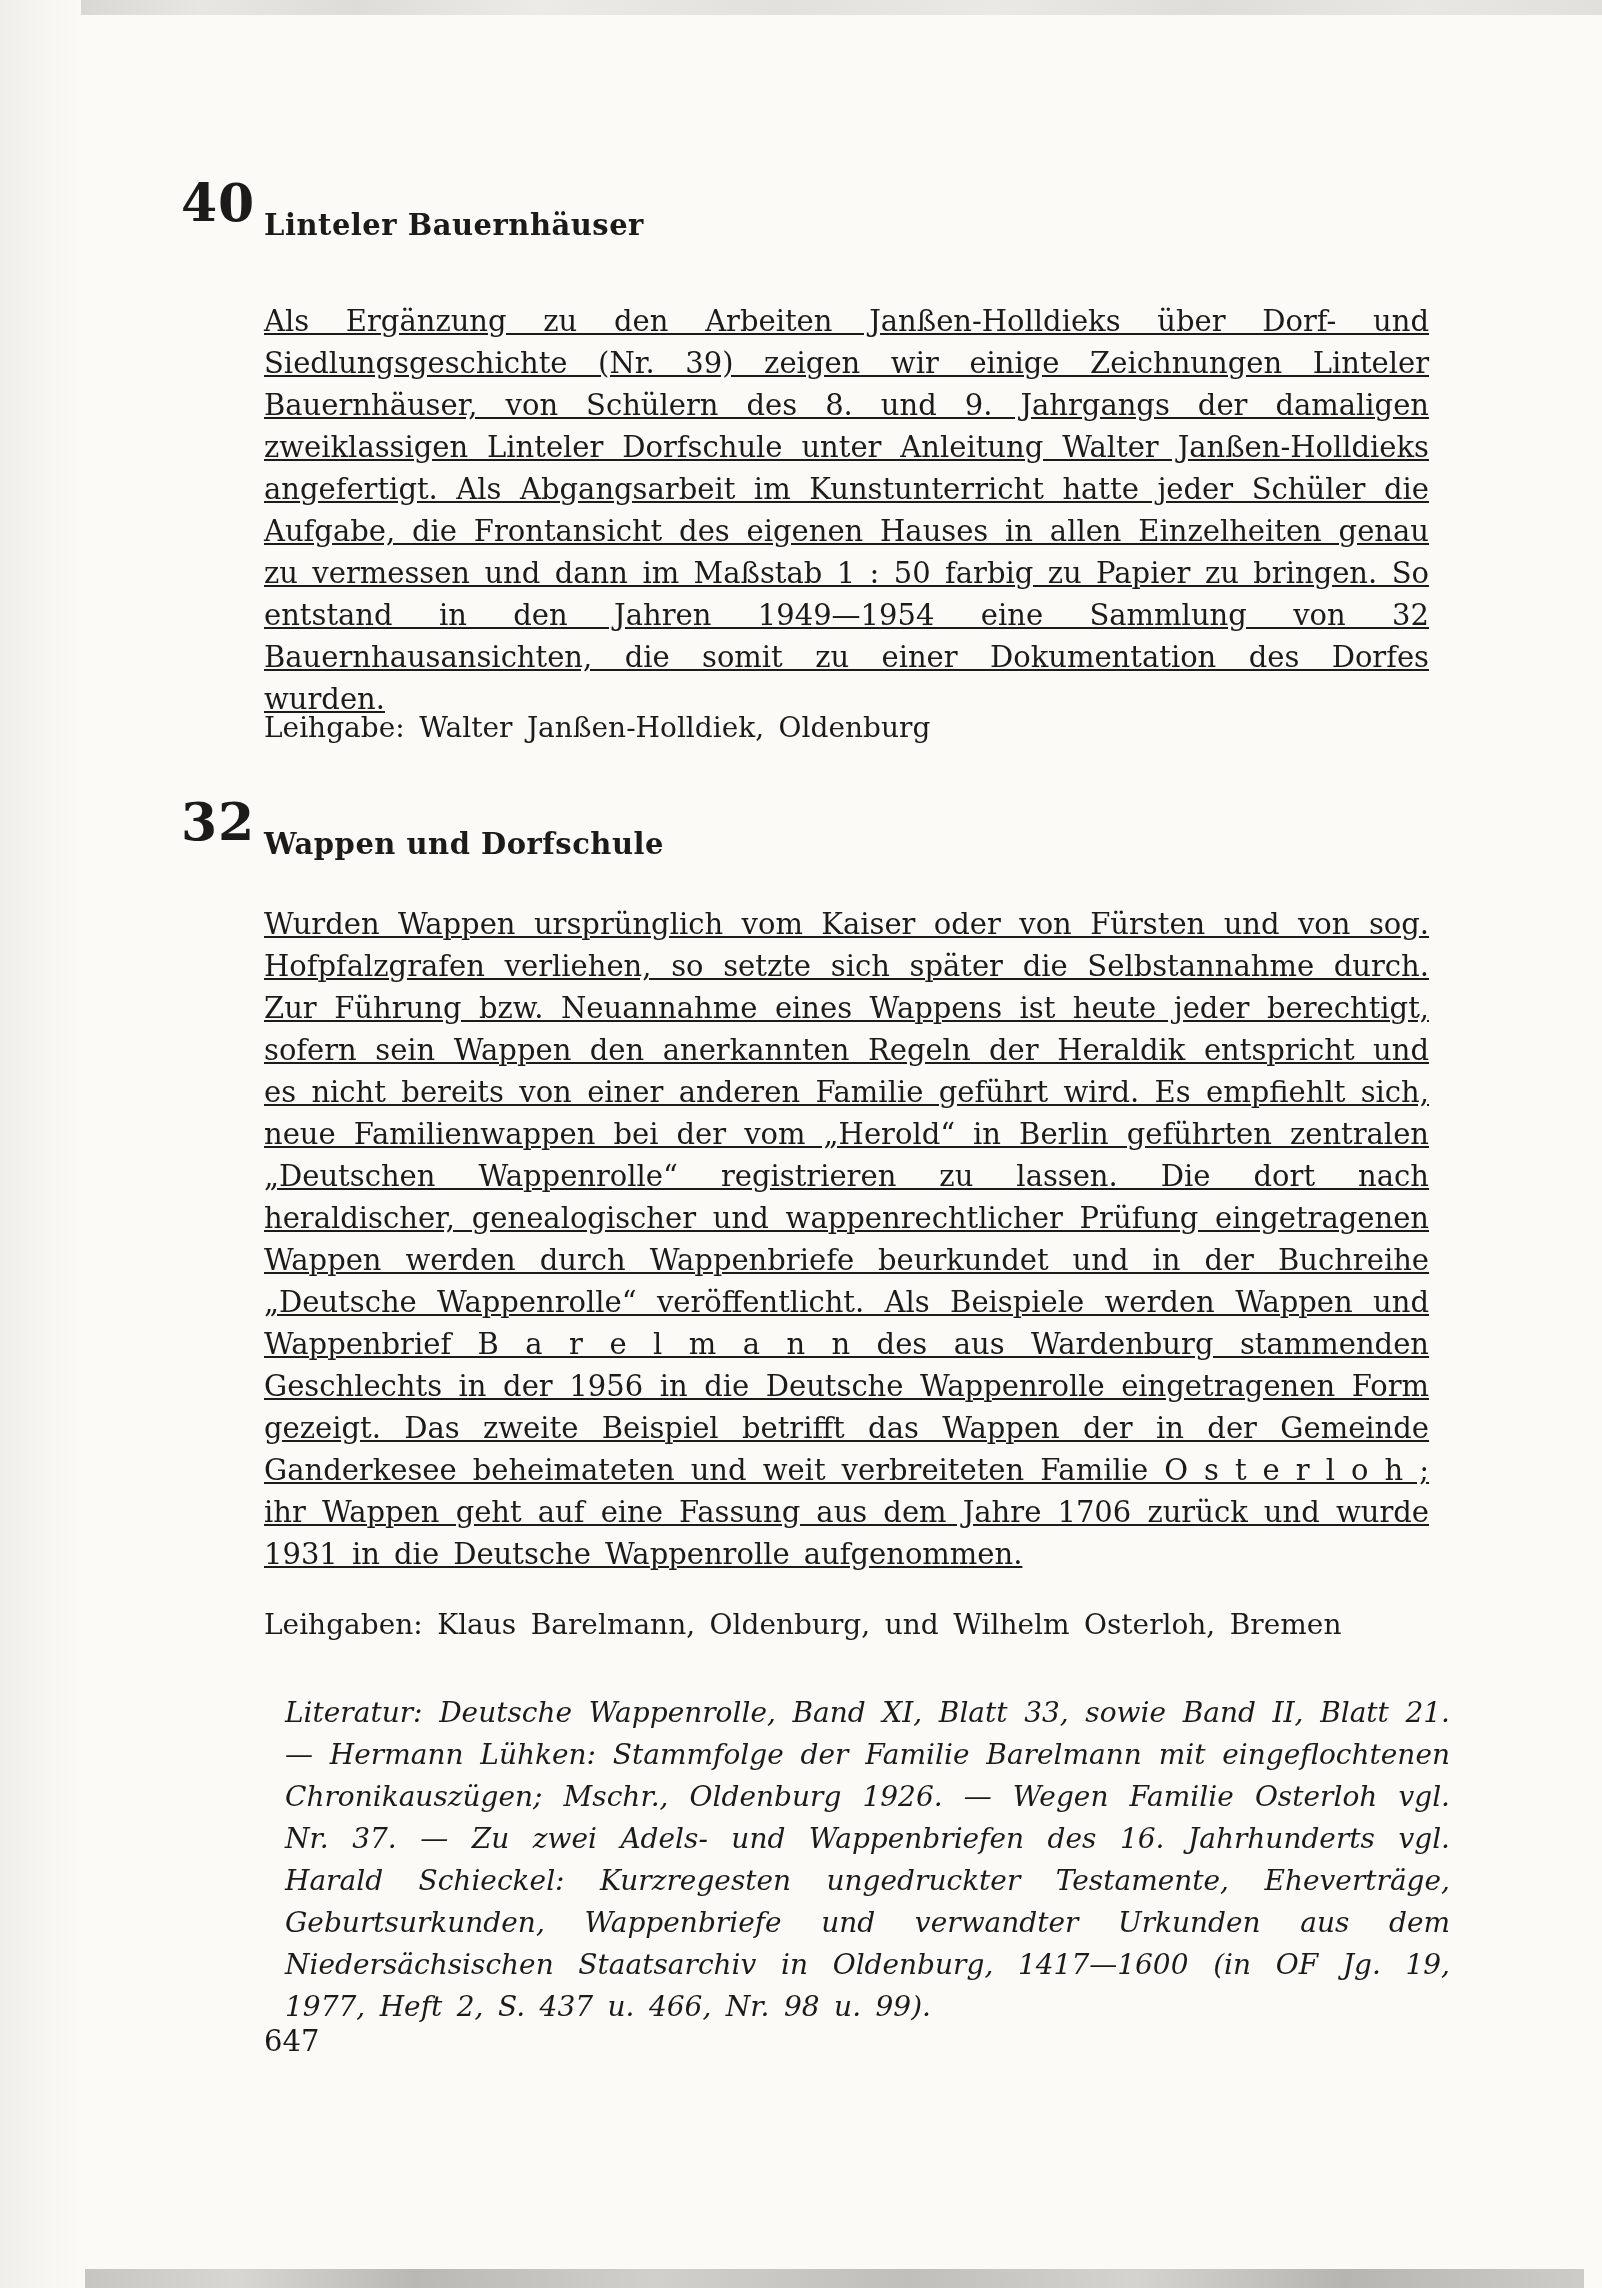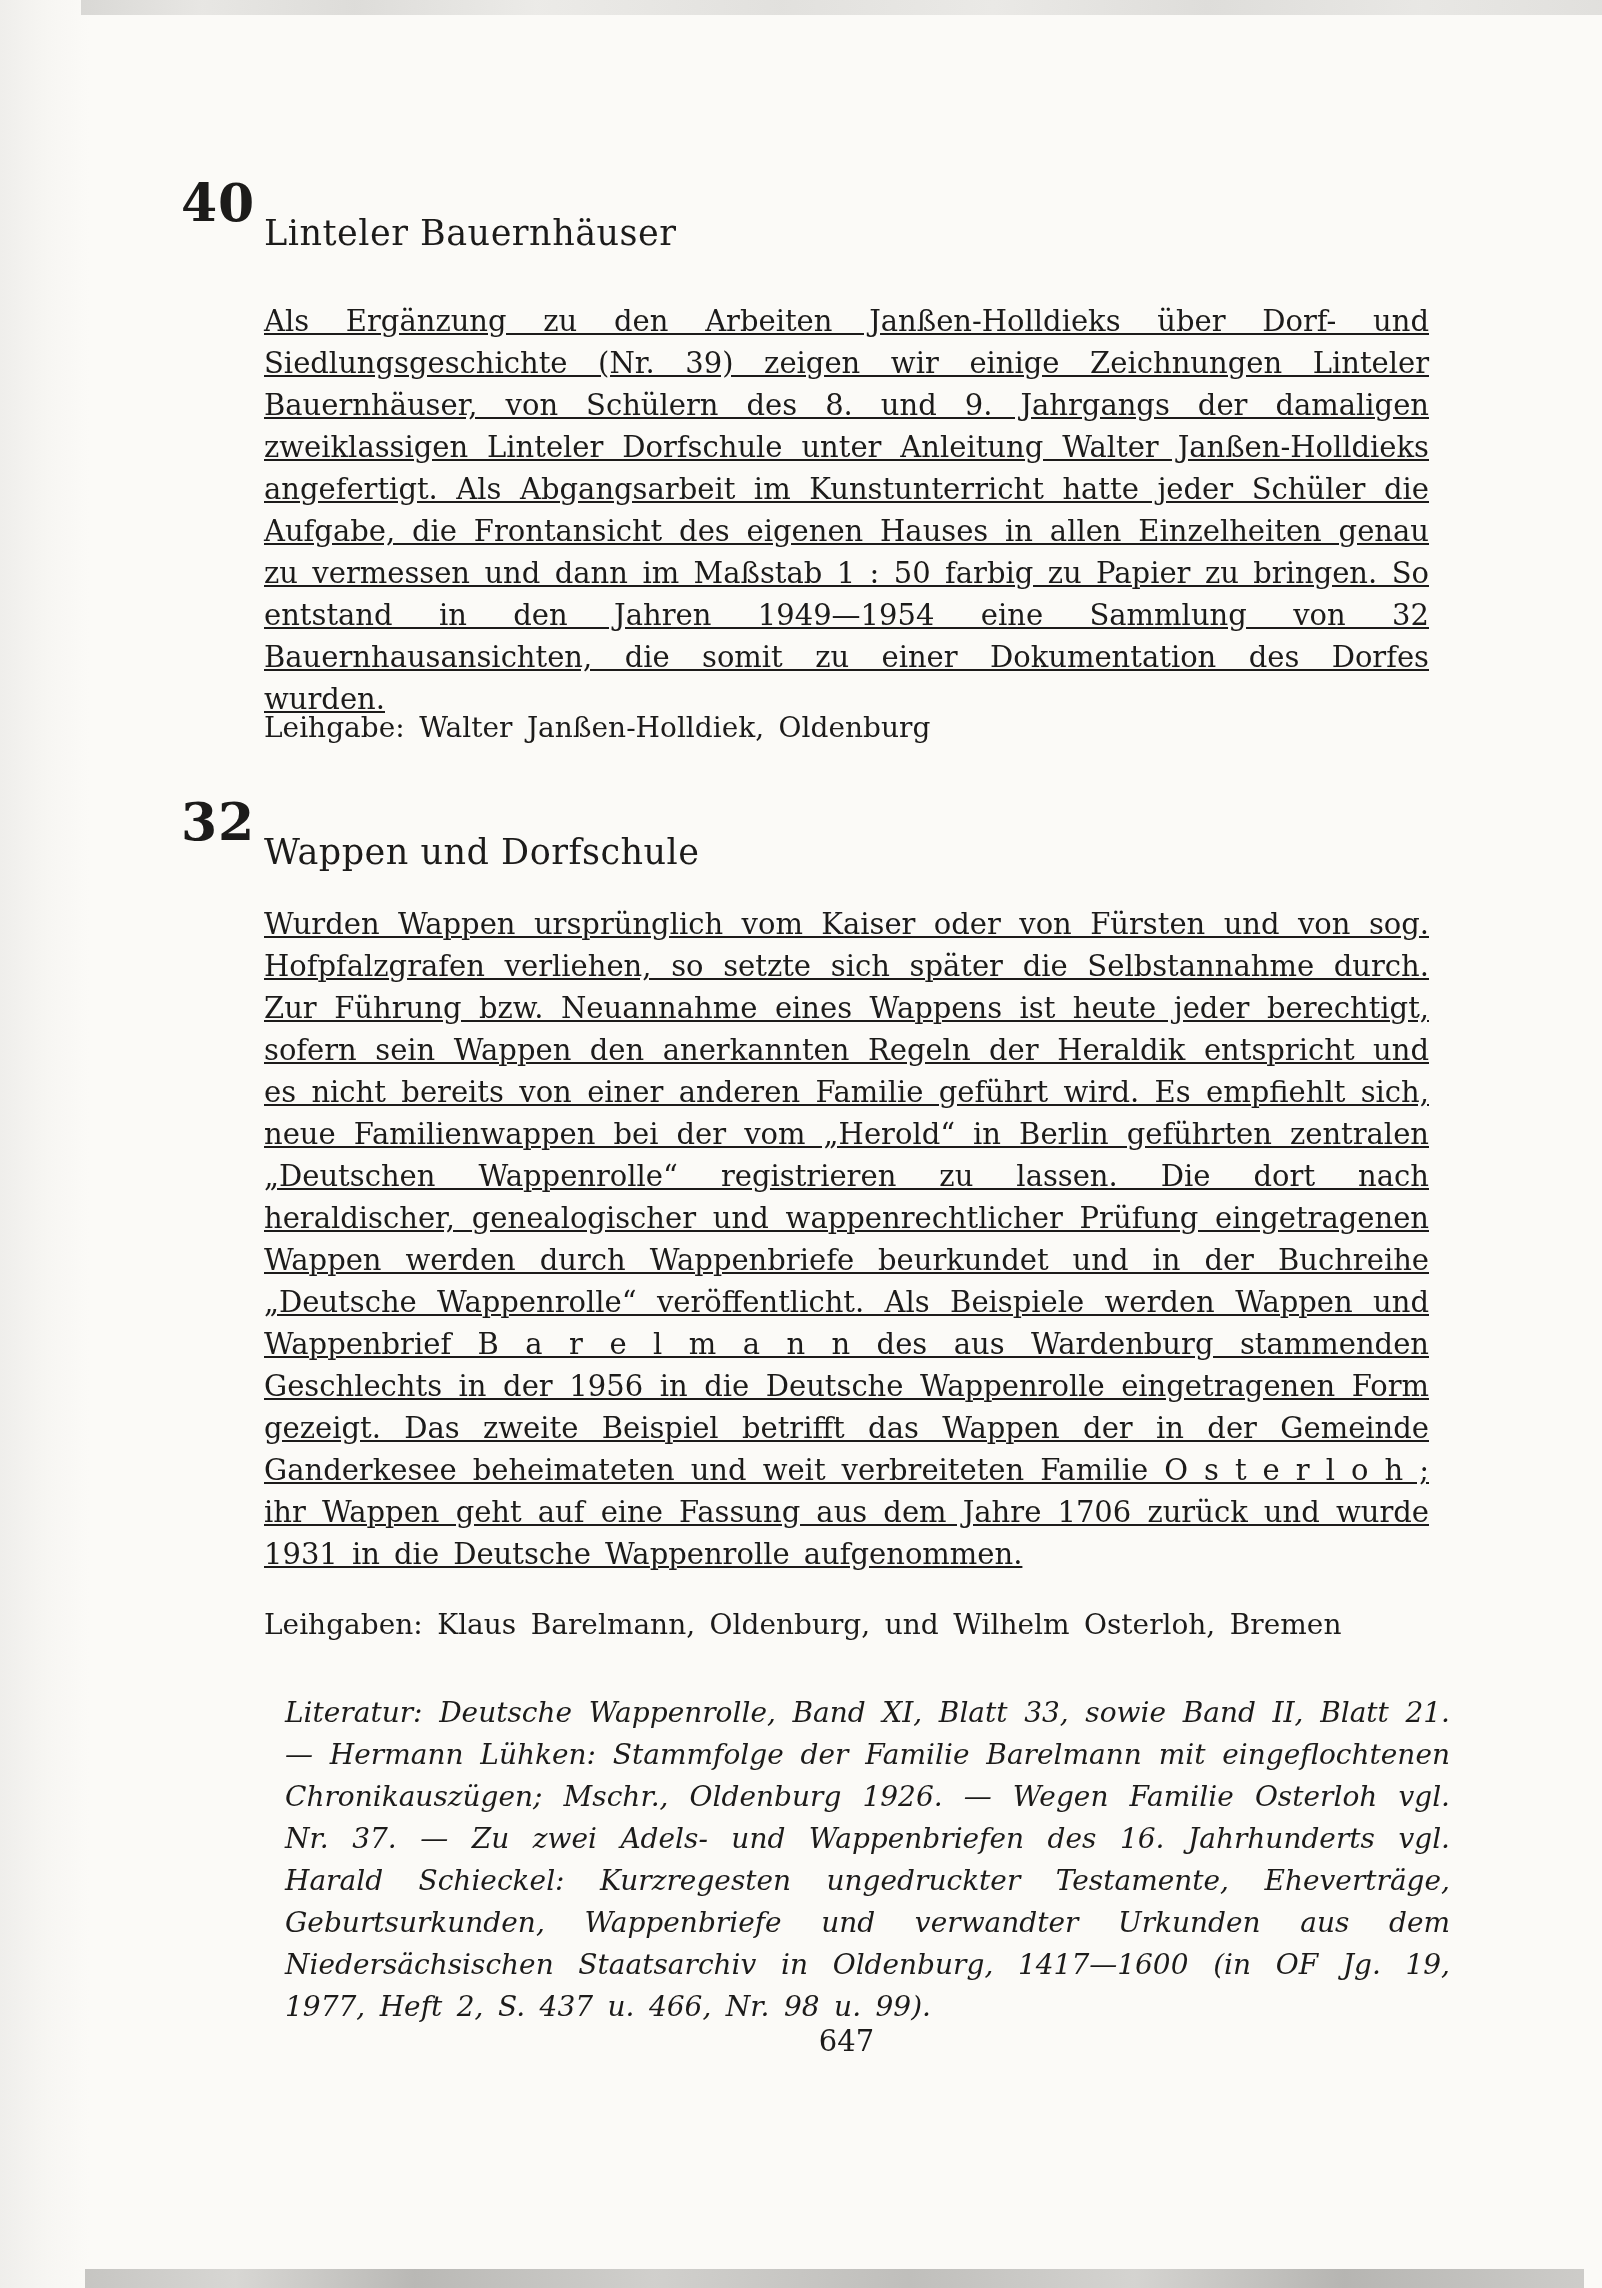--- a/index.html
+++ b/index.html
@@ -45,22 +45,22 @@
   .entry-number {
     position: absolute;
     left: 181px;
     font-size: 52px;
     font-weight: bold;
     letter-spacing: 0.9px;
   }
   .entry-title {
     position: absolute;
     left: 264px;
-    font-size: 35px;
-    font-weight: normal;
+    font-size: 29px;
+    font-weight: bold;
     letter-spacing: 0.5px;
   }
   .body-para {
     position: absolute;
     left: 264px;
     width: 1165px;
     font-size: 29px;
     line-height: 42px;
     text-align: justify;
     word-spacing: 0.17em;
@@ -84,21 +84,21 @@
     text-align: justify;
     word-spacing: 0.2em;
     hyphens: none;
     margin-left: 21px;
   }
   .page-number {
     position: absolute;
     left: 264px;
     width: 1165px;
     top: 2024px;
-    text-align: center;
+    text-align: left;
     font-size: 29px;
   }
 
   
   #e40-number  { top: 172px; }
   #e40-title   { top: 184px; }
   #e40-body    { top: 271px; }
   #e40-credit  { top: 683px; }
 
   #e41-number  { top: 791px; }

